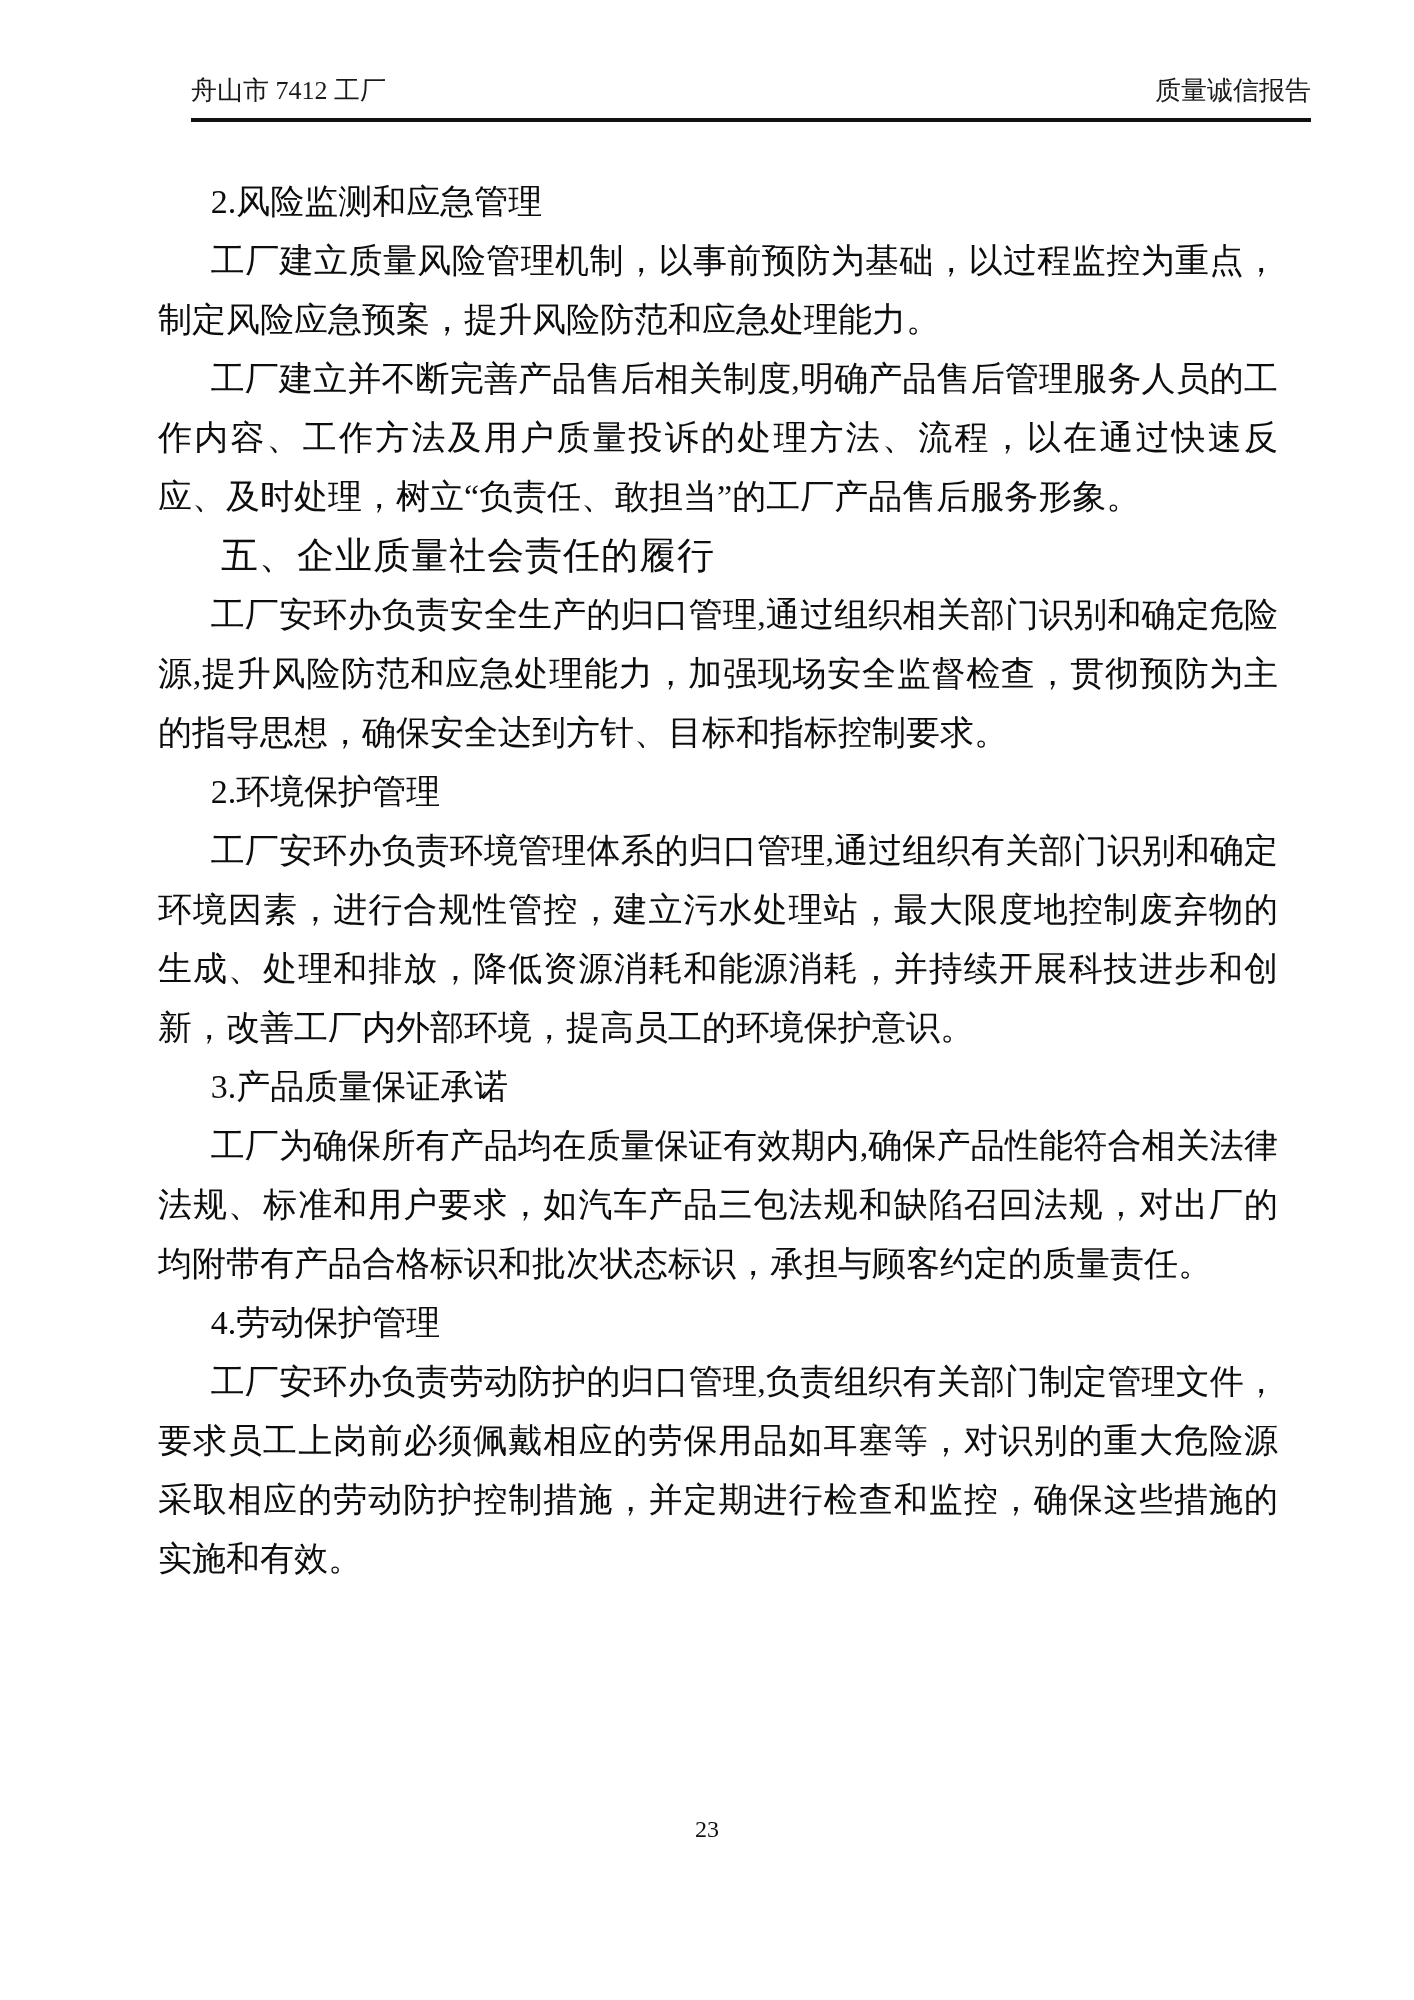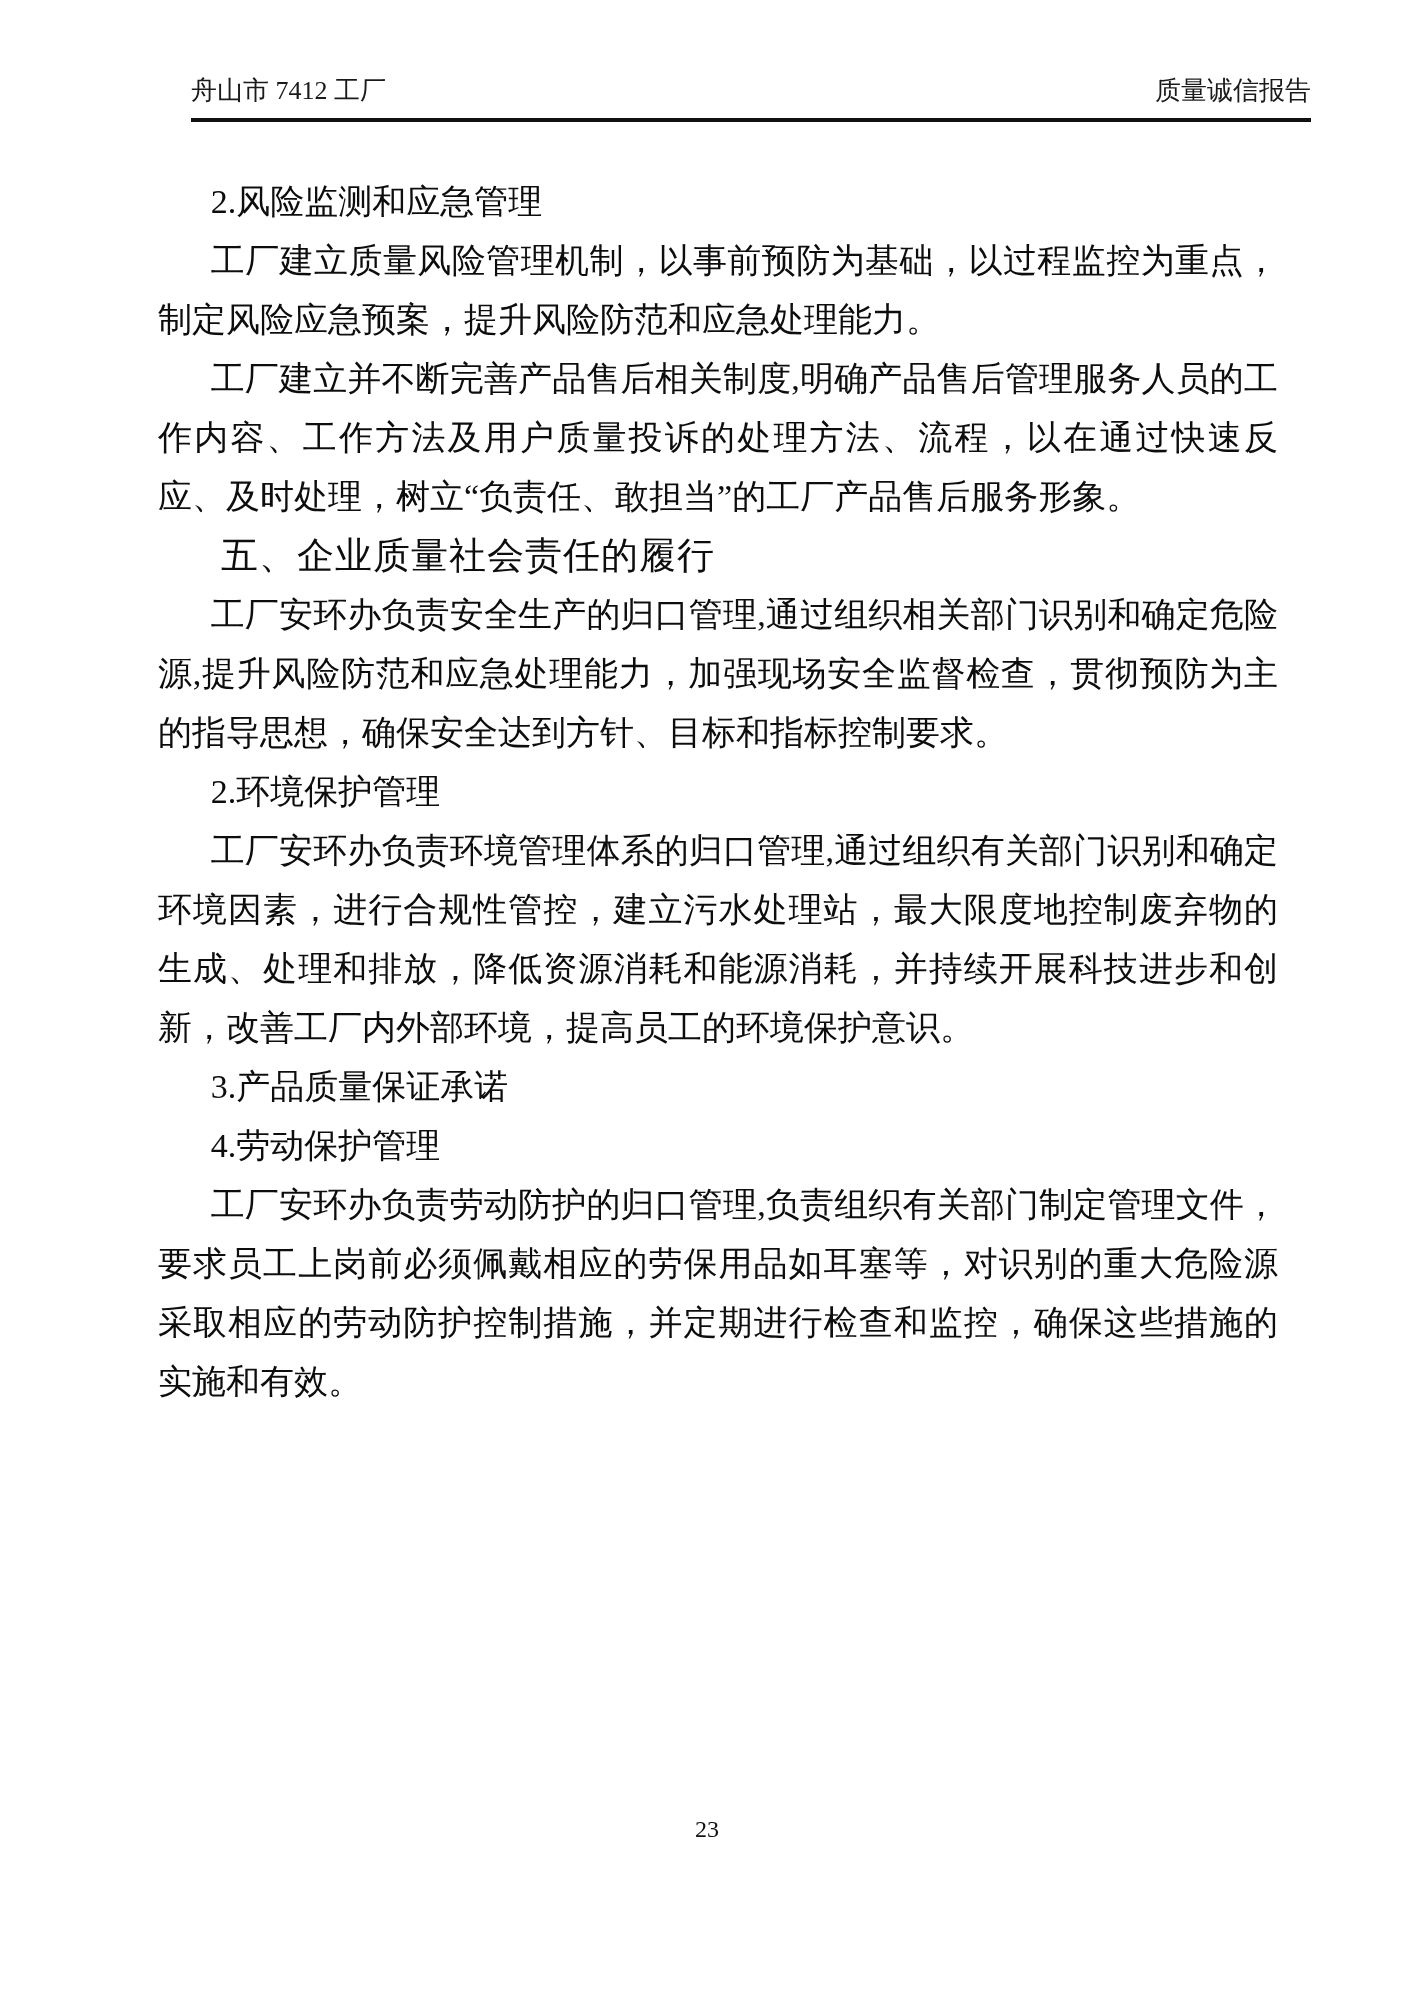--- a/index.html
+++ b/index.html
@@ -87,20 +87,21 @@
 
   <div class="content" id="content">
       <p class="subheading">2.风险监测和应急管理</p>
       <p class="body">工厂建立质量风险管理机制，以事前预防为基础，以过程监控为重点，制定风险应急预案，提升风险防范和应急处理能力。</p>
       <p class="body">工厂建立并不断完善产品售后相关制度,明确产品售后管理服务人员的工作内容、工作方法及用户质量投诉的处理方法、流程，以在通过快速反应、及时处理，树立“负责任、敢担当”的工厂产品售后服务形象。</p>
       <p class="heading">五、企业质量社会责任的履行</p>
       <p class="body">工厂安环办负责安全生产的归口管理,通过组织相关部门识别和确定危险源,提升风险防范和应急处理能力，加强现场安全监督检查，贯彻预防为主的指导思想，确保安全达到方针、目标和指标控制要求。</p>
       <p class="subheading">2.环境保护管理</p>
       <p class="body">工厂安环办负责环境管理体系的归口管理,通过组织有关部门识别和确定环境因素，进行合规性管控，建立污水处理站，最大限度地控制废弃物的生成、处理和排放，降低资源消耗和能源消耗，并持续开展科技进步和创新，改善工厂内外部环境，提高员工的环境保护意识。</p>
       <p class="subheading">3.产品质量保证承诺</p>
+      <p class="body">工厂为确保所有产品均在质量保证有效期内,确保产品性能符合相关法律法规、标准和用户要求，如汽车产品三包法规和缺陷召回法规，对出厂的均附带有产品合格标识和批次状态标识，承担与顾客约定的质量责任。</p>
       <p class="subheading">4.劳动保护管理</p>
       <p class="body">工厂安环办负责劳动防护的归口管理,负责组织有关部门制定管理文件，要求员工上岗前必须佩戴相应的劳保用品如耳塞等，对识别的重大危险源采取相应的劳动防护控制措施，并定期进行检查和监控，确保这些措施的实施和有效。</p>
     </div>
 
   <div class="footer">
     <span>23</span>
   </div>
 
 </div>
 

